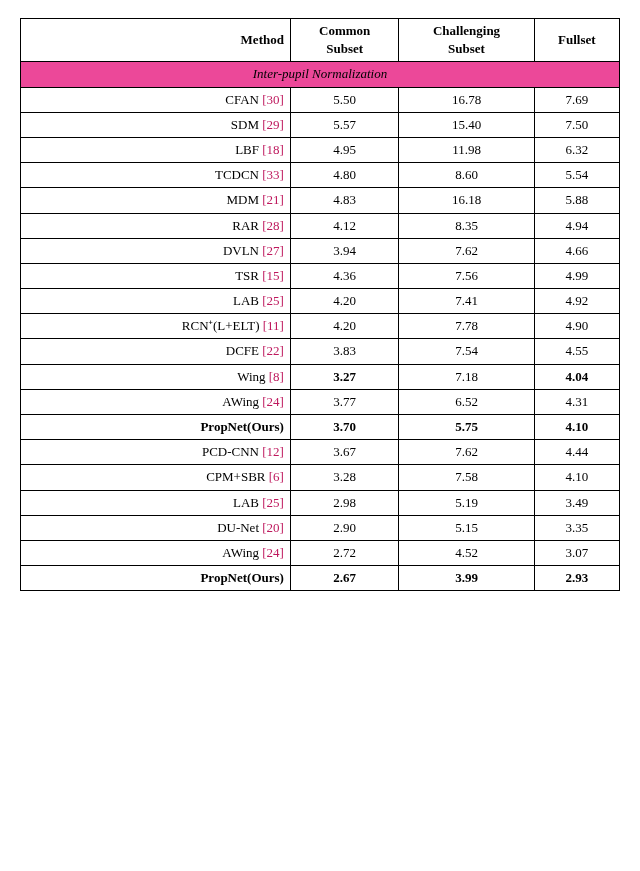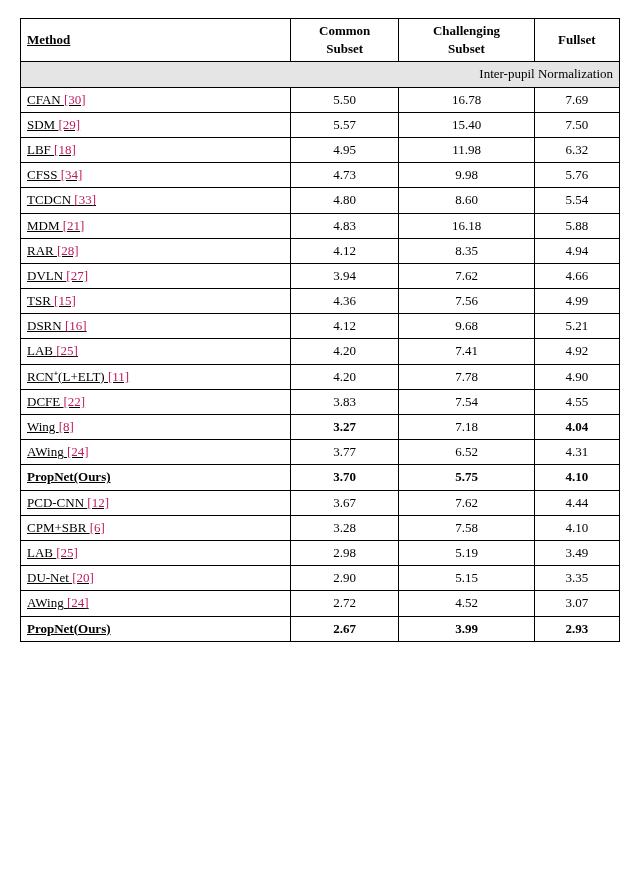--- a/index.html
+++ b/index.html
@@ -25,29 +25,29 @@
       border-collapse: collapse;
       border: 1.5px solid #000;
     }
     th, td {
       border: 1px solid #000;
       text-align: center;
       padding: 3px 6px;
       line-height: 1.4;
     }
     .method-col {
-      text-align: left;
+      text-align: right;
       min-width: 160px;
-      text-decoration: underline;
     }
     .section-header td {
       border-top: 1.5px solid #000;
       border-bottom: 1px solid #000;
-      background: #e5e5e5;
-      text-align: right;
+      font-style: italic;
+      background: #ec4899;
+      text-align: center;
     }
     .propnet-row td {
       font-weight: bold;
       border-top: 1.5px solid #000;
       border-bottom: 1.5px solid #000;
     }
     .green-ref {
       color: #be185d;
     }
     thead tr th {
@@ -85,26 +85,20 @@
         <td>15.40</td>
         <td>7.50</td>
       </tr>
       <tr>
         <td class="method-col"><span>LBF </span><span class="green-ref">[18]</span></td>
         <td>4.95</td>
         <td>11.98</td>
         <td>6.32</td>
       </tr>
       <tr>
-        <td class="method-col"><span>CFSS </span><span class="green-ref">[34]</span></td>
-        <td>4.73</td>
-        <td>9.98</td>
-        <td>5.76</td>
-      </tr>
-      <tr>
         <td class="method-col"><span>TCDCN </span><span class="green-ref">[33]</span></td>
         <td>4.80</td>
         <td>8.60</td>
         <td>5.54</td>
       </tr>
       <tr>
         <td class="method-col"><span>MDM </span><span class="green-ref">[21]</span></td>
         <td>4.83</td>
         <td>16.18</td>
         <td>5.88</td>
@@ -119,26 +113,20 @@
         <td class="method-col"><span>DVLN </span><span class="green-ref">[27]</span></td>
         <td>3.94</td>
         <td>7.62</td>
         <td>4.66</td>
       </tr>
       <tr>
         <td class="method-col"><span>TSR </span><span class="green-ref">[15]</span></td>
         <td>4.36</td>
         <td>7.56</td>
         <td>4.99</td>
-      </tr>
-      <tr>
-        <td class="method-col"><span>DSRN </span><span class="green-ref">[16]</span></td>
-        <td>4.12</td>
-        <td>9.68</td>
-        <td>5.21</td>
       </tr>
       <tr>
         <td class="method-col"><span>LAB </span><span class="green-ref">[25]</span></td>
         <td>4.20</td>
         <td>7.41</td>
         <td>4.92</td>
       </tr>
       <tr>
         <td class="method-col"><span>RCN⁺(L+ELT) </span><span class="green-ref">[11]</span></td>
         <td>4.20</td>

